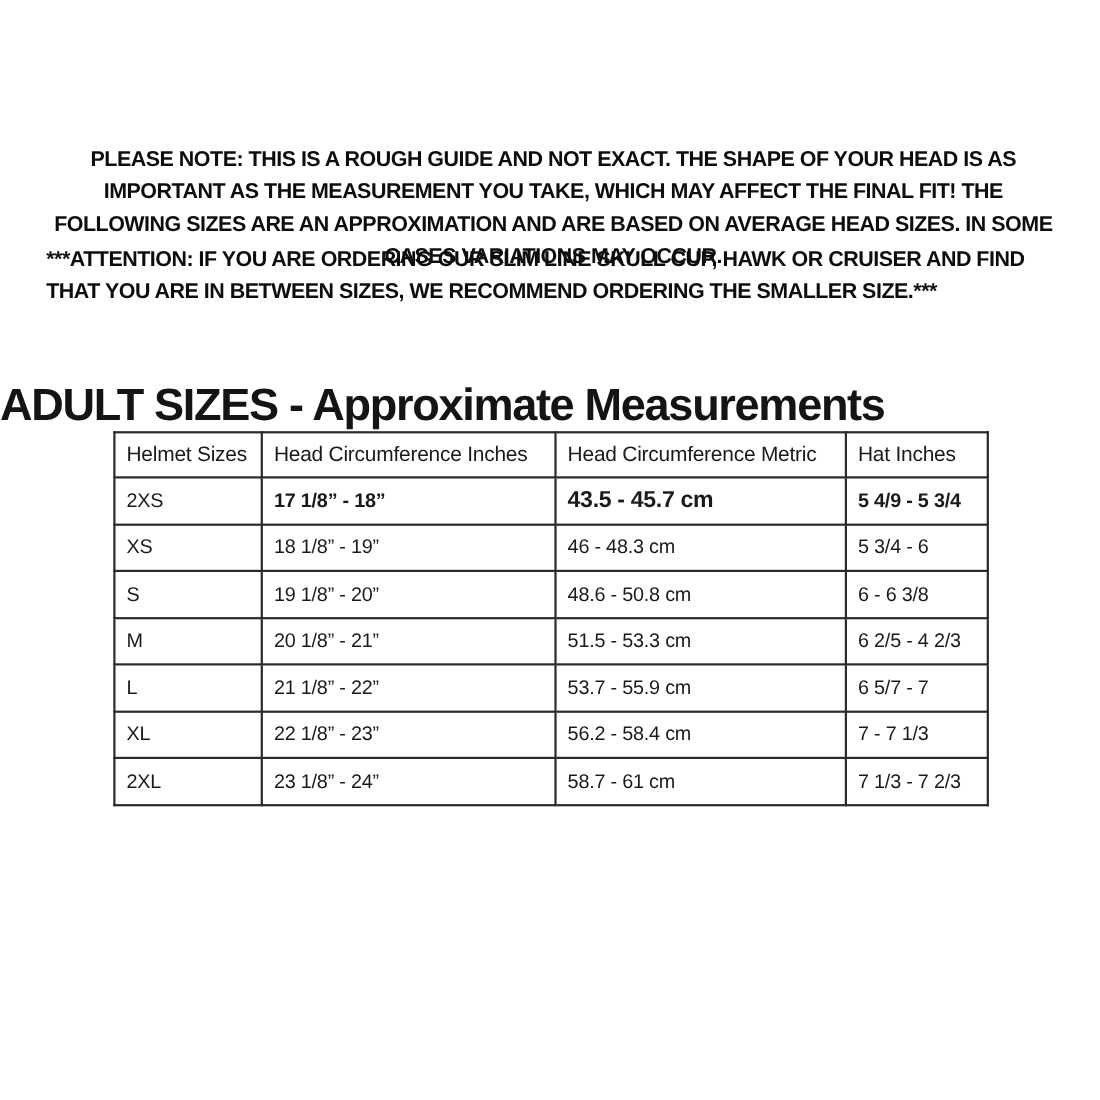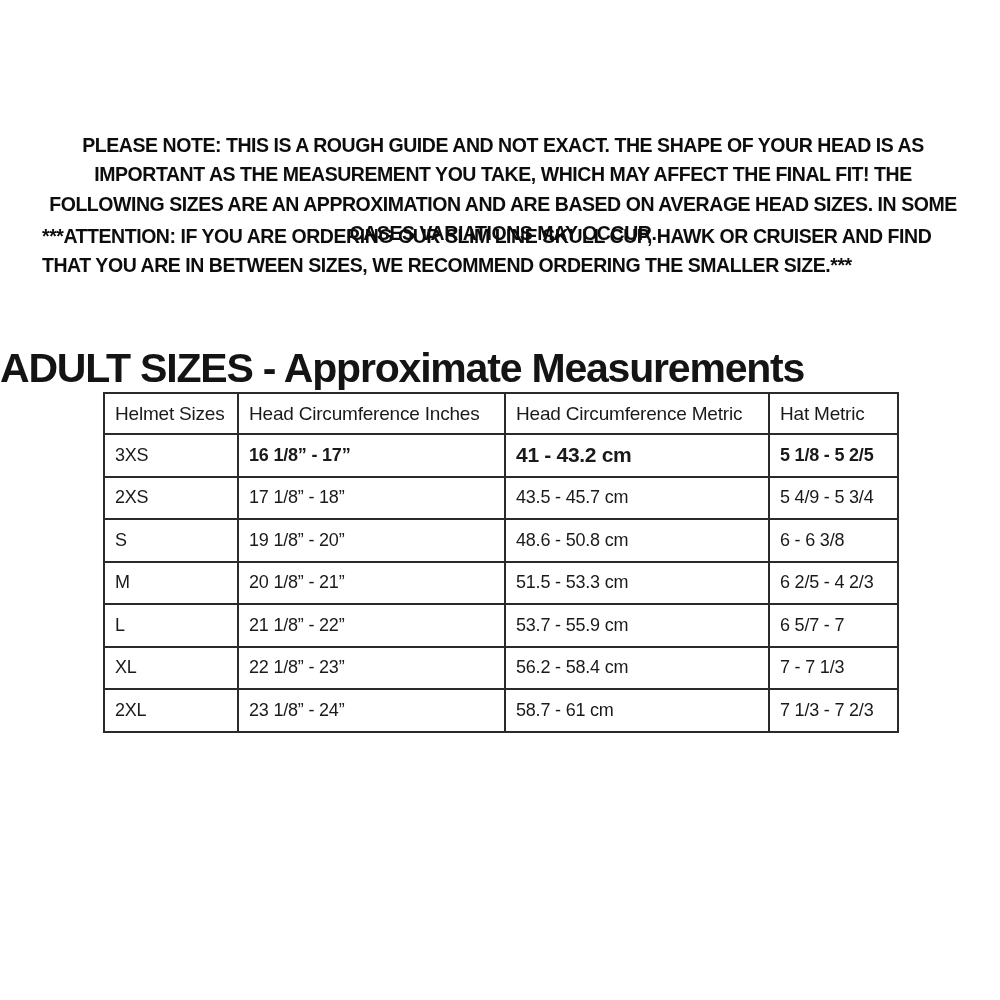--- a/index.html
+++ b/index.html
@@ -98,35 +98,35 @@
     <col class="c-helmet">
       <col class="c-inches">
       <col class="c-metric">
       <col class="c-hat">
   </colgroup>
   <thead>
     <tr>
       <th>Helmet Sizes</th>
       <th>Head Circumference Inches</th>
       <th>Head Circumference Metric</th>
-      <th>Hat Metric</th>
+      <th>Hat Inches</th>
     </tr>
   </thead>
   <tbody id="size-rows">
-      <tr>
-        <td>3XS</td>
-        <td>16 1/8” - 17”</td>
-        <td>41 - 43.2 cm</td>
-        <td>5 1/8 - 5 2/5</td>
-      </tr>
       <tr>
         <td>2XS</td>
         <td>17 1/8” - 18”</td>
         <td>43.5 - 45.7 cm</td>
         <td>5 4/9 - 5 3/4</td>
+      </tr>
+      <tr>
+        <td>XS</td>
+        <td>18 1/8” - 19”</td>
+        <td>46 - 48.3 cm</td>
+        <td>5 3/4 - 6</td>
       </tr>
       <tr>
         <td>S</td>
         <td>19 1/8” - 20”</td>
         <td>48.6 - 50.8 cm</td>
         <td>6 - 6 3/8</td>
       </tr>
       <tr>
         <td>M</td>
         <td>20 1/8” - 21”</td>

